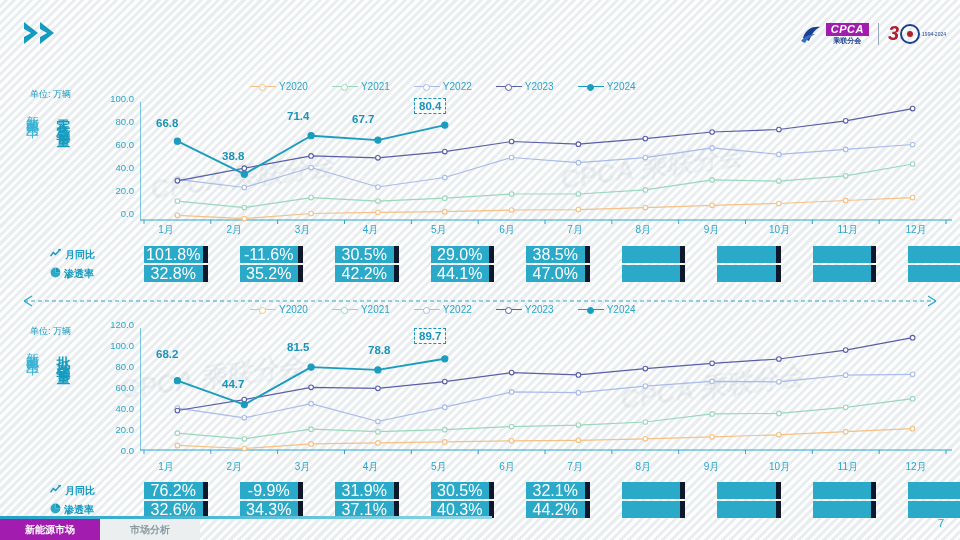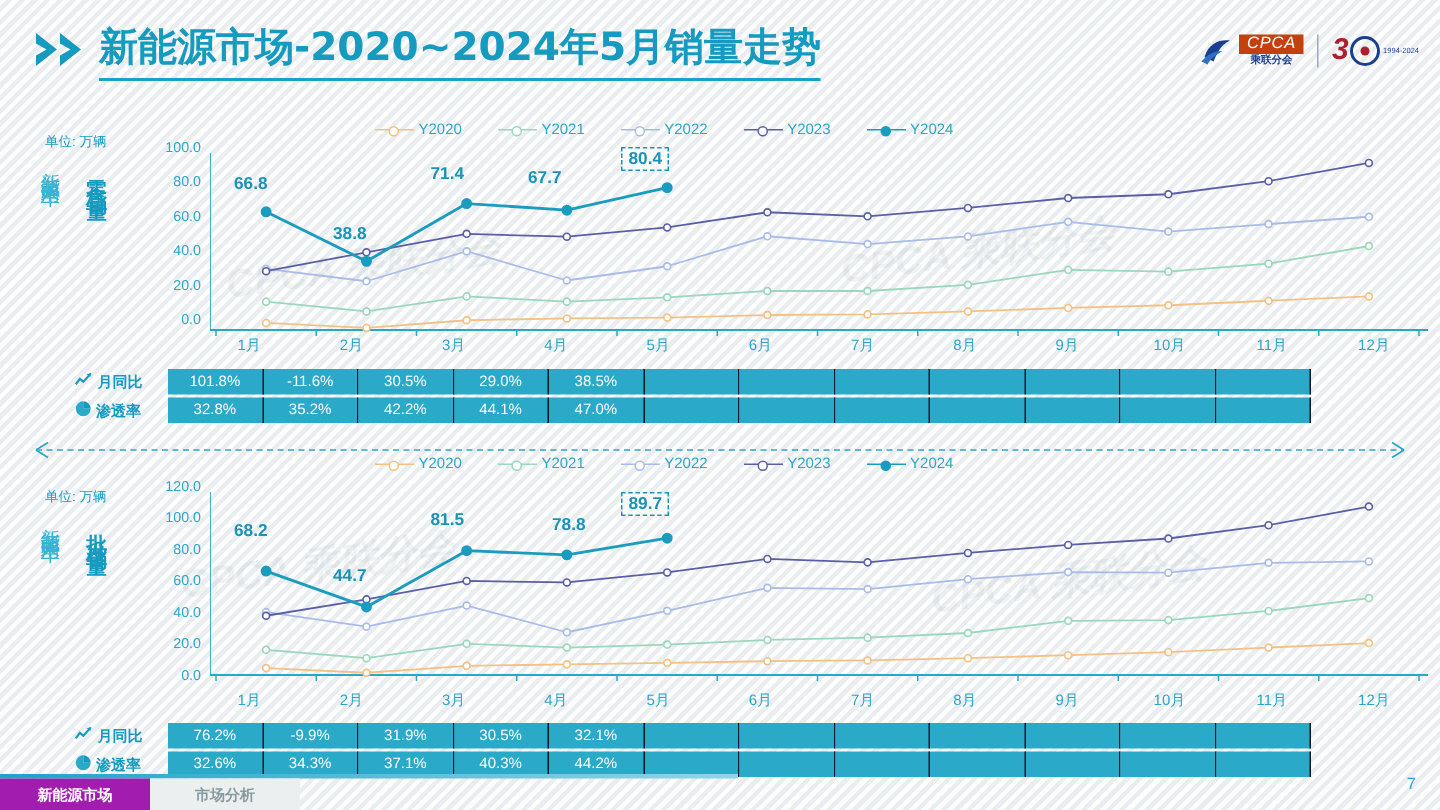--- a/index.html
+++ b/index.html
@@ -43,21 +43,21 @@
     display: flex; align-items: center; gap: 4px;
   }
   .cpca-mark {
     width: 22px; height: 20px; position: relative;
   }
   .cpca-text {
     display: flex; flex-direction: column; align-items: center;
     line-height: 1;
   }
   .cpca-main {
-    background: #c2410c; color: #fff; font-weight: normal;
+    background: #a21caf; color: #fff; font-weight: bold;
     font-size: 11px; padding: 1px 5px 1px 5px; letter-spacing: .5px;
     font-style: italic;
   }
   .cpca-sub {
     font-size: 7px; color: #1b3f8f; font-weight: bold; margin-top: 1px;
   }
   .logo-div { width: 1px; height: 22px; background: #9aa8c4; }
   .anniv {
     display: flex; align-items: center; gap: 1px;
   }
@@ -124,22 +124,23 @@
   .dtable { position: absolute; }
   .drow { display: flex; align-items: stretch; height: 17px; margin-bottom: 2px; }
   .dname {
     width: 62px; display: flex; align-items: center; gap: 3px;
     font-size: 10px; color: #169bc0; font-weight: bold; justify-content: flex-start;
     font-family: "DejaVu Sans", sans-serif;
   }
   .dcells { display: flex; }
   .dcell {
     width: 63.5px; background: #2aa9c9; color: #fff;
-    font-size: 10px; display: flex; align-items: center; justify-content: center;
-    border-right: 1px solid #0f172a;
+    font-size: 16px; display: flex; align-items: center; justify-content: center;
+    border-right: 5px solid #0f172a;
+    margin-left: 32px;
   }
   .dcell.empty { background: #2aa9c9; }
 
   
   .divider { position: absolute; left: 14px; top: 293px; width: 932px; height: 12px; }
 
   
   .footer { position: absolute; left: 0; bottom: 0; width: 960px; height: 24px; }
   .foot-rule {
     position: absolute; left: 0; top: 0; width: 492px; height: 3px;
@@ -172,23 +173,20 @@
 </style>
 </head>
 <body>
 
 <div class="header">
   <div class="chev">
     <svg width="40" height="26" viewBox="0 0 40 26">
       <path d="M2,2 L16,13 L2,24 L2,17 L9,13 L2,9 Z" fill="#169bc0"></path>
       <path d="M18,2 L32,13 L18,24 L18,17 L25,13 L18,9 Z" fill="#169bc0"></path>
     </svg>
-  </div>
-  <div class="title-wrap">
-    <div class="title">新能源市场-2020~2024年5月销量走势</div>
   </div>
 
   <div class="logo-area">
     <div class="cpca-badge">
       <div class="cpca-mark">
         <svg width="22" height="20" viewBox="0 0 22 20">
           <path d="M3,14 C6,4 14,2 20,3 C14,6 12,10 9,17 Z" fill="#1b3f8f"></path>
           <path d="M1,17 C5,12 10,10 15,10 C10,13 7,15 5,19 Z" fill="#2f6fc4"></path>
         </svg>
       </div>

